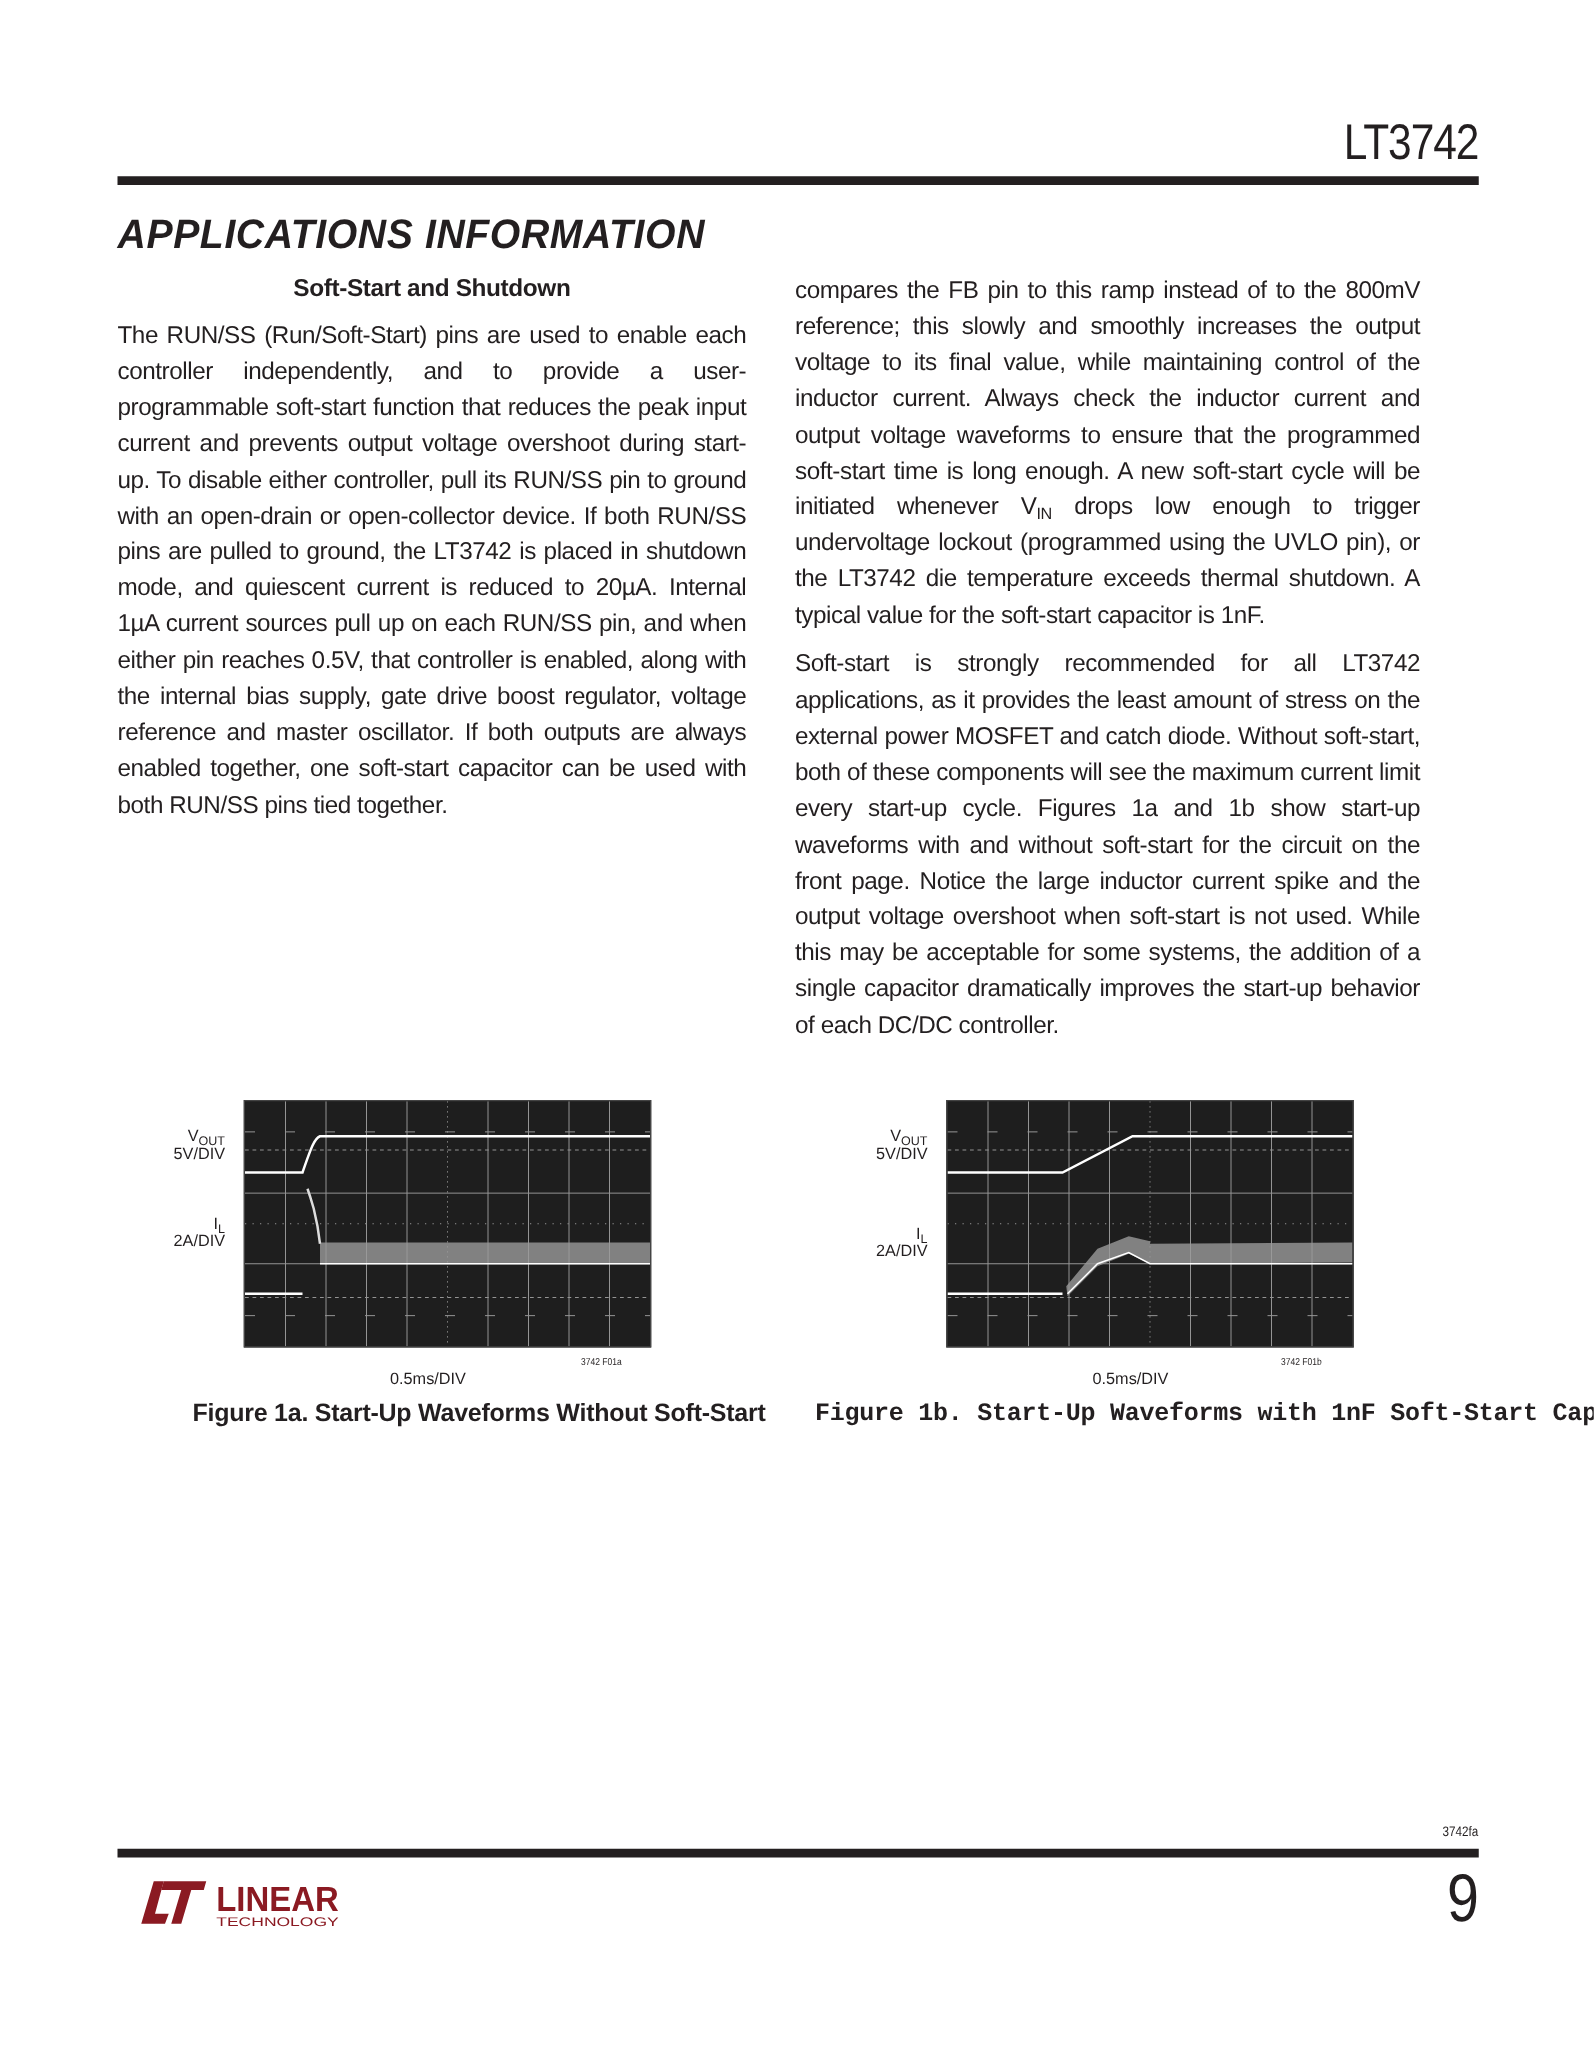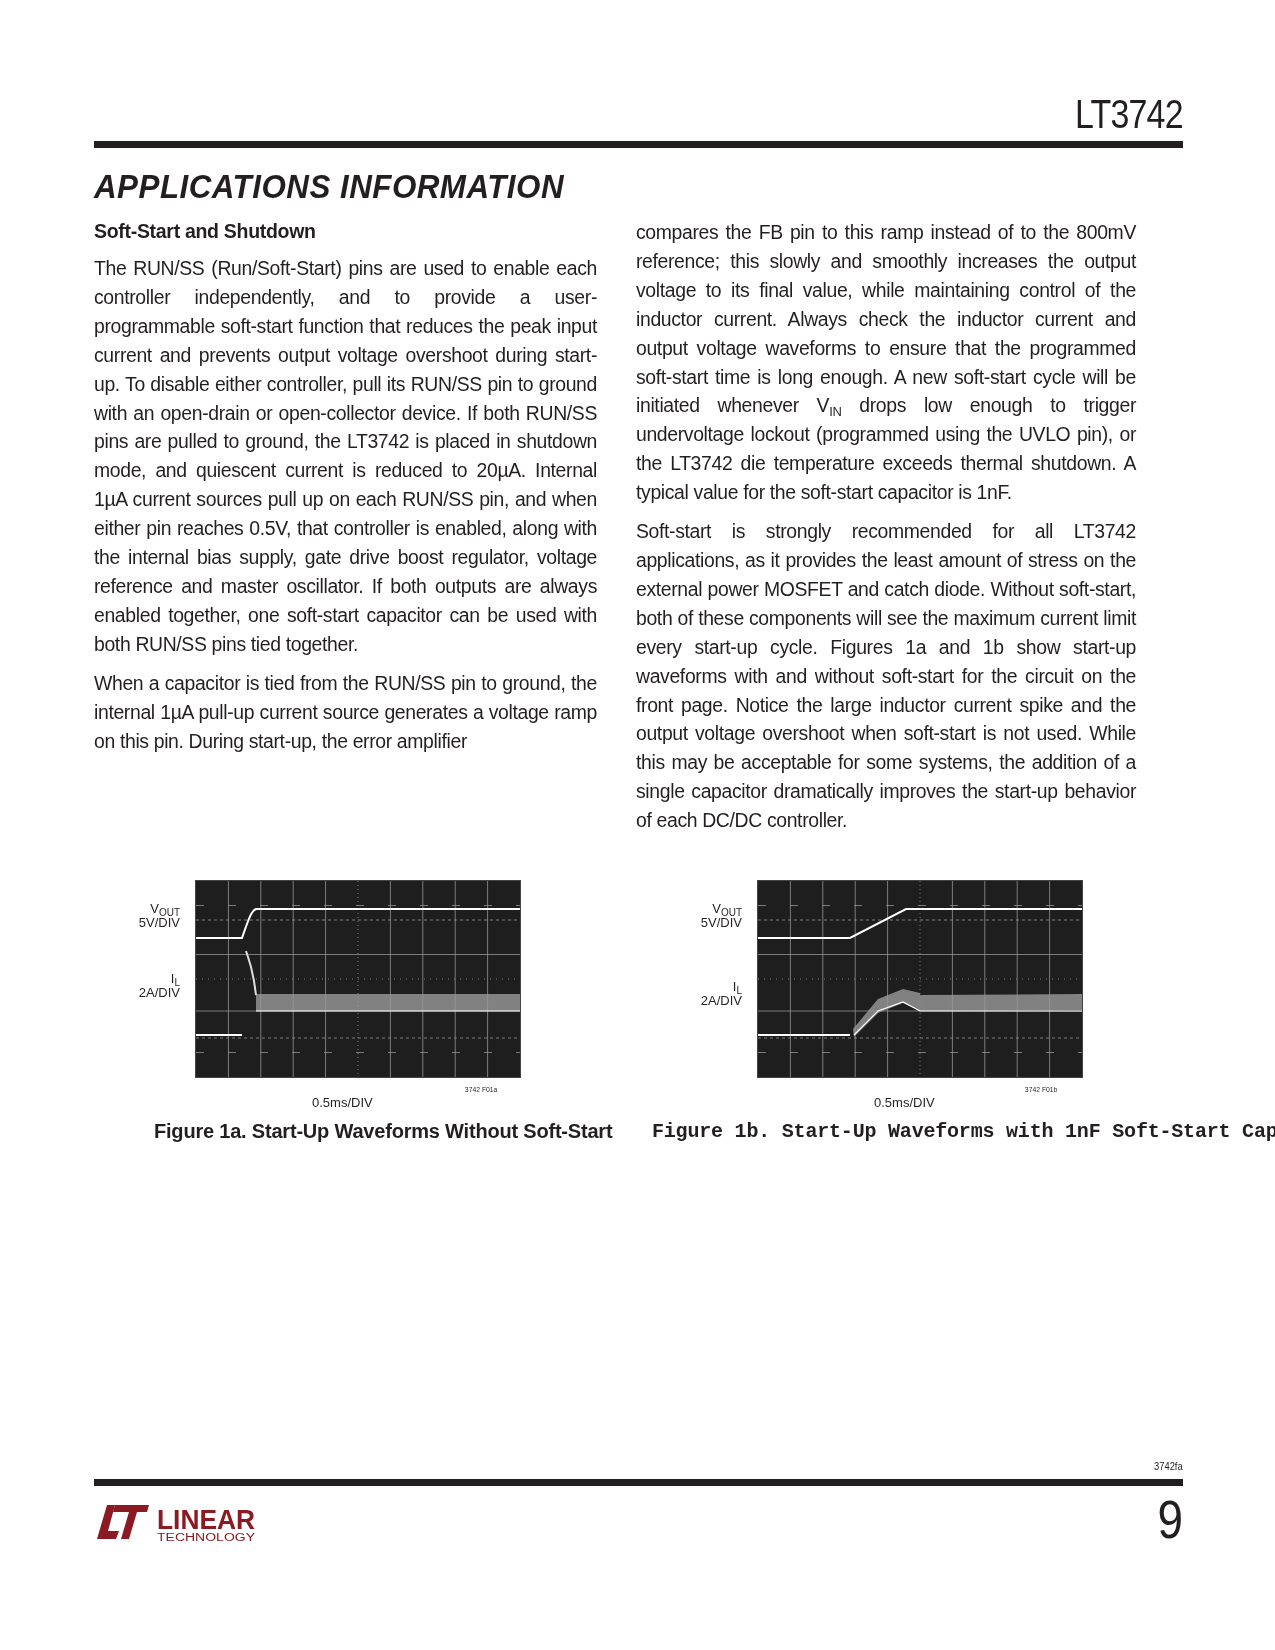--- a/index.html
+++ b/index.html
@@ -11,55 +11,54 @@
   .top-rule { position: absolute; left: 94px; right: 92px; top: 141px; height: 7px; background: #231f20; }
   .section-title { position: absolute; left: 94px; top: 168px; font-size: 33px; font-weight: bold;
                    font-style: italic; letter-spacing: 0.5px; color: #231f20;
                    transform: scaleX(0.95); transform-origin: left; }
 
   .col { position: absolute; top: 218px; width: 503px; font-size: 19.4px; line-height: 28.9px;
          letter-spacing: -0.35px; }
   .col-left { left: 94px; }
   .col-right { left: 636px; width: 500px; }
   .col p { margin: 0 0 10px 0; text-align: justify; }
-  .col h3 { font-size: 19.5px; font-weight: bold; margin: 0 0 10px 0; line-height: 26px; letter-spacing: -0.3px; }
+  .col h3 { font-size: 19.5px; font-weight: bold; margin: 0 0 10px 0; line-height: 26px; letter-spacing: -0.3px; text-align: center; }
   .col h3.second { margin-top: 24px; }
   sub { font-size: 13px; vertical-align: -4px; line-height: 0; }
 
   .figure { position: absolute; top: 880px; width: 500px; height: 250px; }
   .fig-a { left: 140px; }
   .fig-b { left: 670px; }
   .scope { position: absolute; top: 0; width: 324px; height: 196px; background: #1e1e1e; border: 1px solid #444; }
   .fig-a .scope { left: 55px; }
   .fig-b .scope { left: 87px; }
   .scope svg { width: 100%; height: 100%; display: block; }
   .ch-label { position: absolute; font-size: 13px; line-height: 14px; text-align: right; width: 60px; }
   .ch-label sub { font-size: 10px; vertical-align: -3px; margin-top: 32px; }
   .time-div { position: absolute; top: 215px; font-size: 13px; }
   .fig-code { position: absolute; top: 205px; font-size: 8px; transform: scaleX(0.85); }
   .fig-caption { position: absolute; top: 240px; font-size: 20px; font-weight: bold; white-space: nowrap;
                  letter-spacing: -0.2px; }
 
   .doc-rev { position: absolute; right: 92px; top: 1460px; font-size: 11px; transform: scaleX(0.85); transform-origin: right; }
   .bottom-rule { position: absolute; left: 94px; right: 92px; top: 1479px; height: 7px; background: #231f20; }
-  .logo { position: absolute; left: 93px; top: 1495px; width: 170px; height: 50px; }
+  .logo { position: absolute; left: 109px; top: 1495px; width: 170px; height: 50px; }
   .page-number { position: absolute; right: 92px; top: 1488px; font-size: 54px; font-weight: 300; color: #231f20;
                  transform: scaleX(0.85); transform-origin: right; }
 </style>
 </head>
 <body>
 
 <div class="part-number">LT3742</div>
 <div class="top-rule"></div>
 <div class="section-title">APPLICATIONS INFORMATION</div>
 
 <div class="col col-left">
   <h3>Soft-Start and Shutdown</h3>
   <p>The RUN/SS (Run/Soft-Start) pins are used to enable each controller independently, and to provide a user-programmable soft-start function that reduces the peak input current and prevents output voltage overshoot during start-up. To disable either controller, pull its RUN/SS pin to ground with an open-drain or open-collector device. If both RUN/SS pins are pulled to ground, the LT3742 is placed in shutdown mode, and quiescent current is reduced to 20µA. Internal 1µA current sources pull up on each RUN/SS pin, and when either pin reaches 0.5V, that controller is enabled, along with the internal bias supply, gate drive boost regulator, voltage reference and master oscillator. If both outputs are always enabled together, one soft-start capacitor can be used with both RUN/SS pins tied together.</p>
-  <p>When a capacitor is tied from the RUN/SS pin to ground, the internal 1µA pull-up current source generates a voltage ramp on this pin. During start-up, the error amplifier</p>
 </div>
 
 <div class="col col-right">
   <p><span>compares the FB pin to this ramp instead of to the 800mV reference; this slowly and smoothly increases the output voltage to its final value, while maintaining control of the inductor current. Always check the inductor current and output voltage waveforms to ensure that the programmed soft-start time is long enough. A new soft-start cycle will be initiated whenever V</span><sub>IN</sub><span> drops low enough to trigger undervoltage lockout (programmed using the UVLO pin), or the LT3742 die temperature exceeds thermal shutdown. A typical value for the soft-start capacitor is 1nF.</span></p>
   <p>Soft-start is strongly recommended for all LT3742 applications, as it provides the least amount of stress on the external power MOSFET and catch diode. Without soft-start, both of these components will see the maximum current limit every start-up cycle. Figures 1a and 1b show start-up waveforms with and without soft-start for the circuit on the front page. Notice the large inductor current spike and the output voltage overshoot when soft-start is not used. While this may be acceptable for some systems, the addition of a single capacitor dramatically improves the start-up behavior of each DC/DC controller.</p>
 </div>
 
 <div class="figure fig-a">
   <div class="ch-label" style="left:-20px; top:22px;">
     <span>V</span><sub>OUT</sub><br><span>5V/DIV</span>

